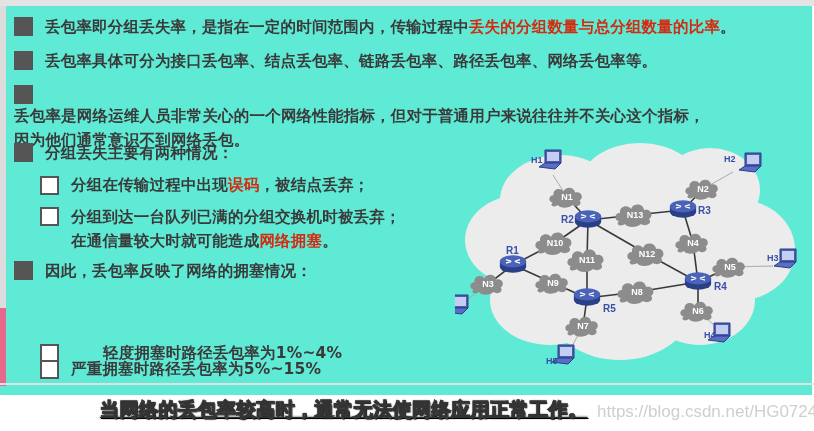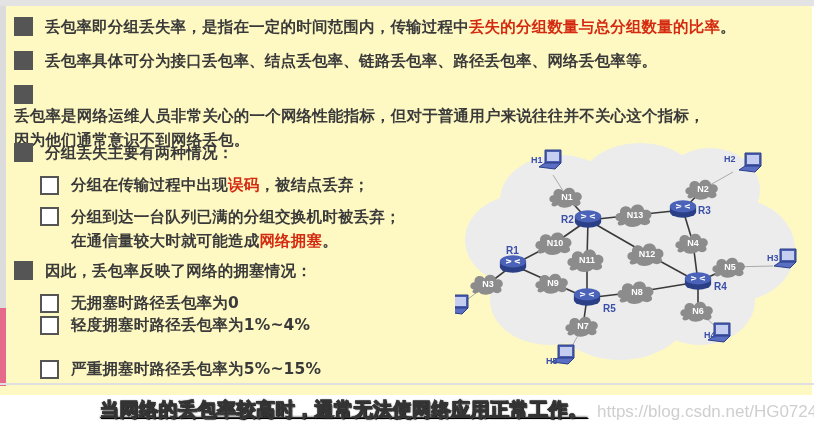--- a/index.html
+++ b/index.html
@@ -1,18 +1,18 @@
 <!DOCTYPE html>
 <html><head>
 <meta charset="utf-8">
 <style>
   html, body { margin:0; padding:0; }
   body { width:814px; height:431px; background:#ffffff; position:relative; overflow:hidden;
          font-family:"DejaVu Sans", sans-serif; }
-  .slide { position:absolute; left:0; top:0; width:812px; height:395px; background:#fef9c3; }
+  .slide { position:absolute; left:0; top:0; width:812px; height:395px; background:#5eead4; }
   .top-border { position:absolute; left:0; top:0; width:814px; height:6px; background:#e3e3e3; }
   .left-bar { position:absolute; left:0; top:6px; width:6px; height:380px; background:#dcdcdc; }
   .left-bar-accent { position:absolute; left:0; top:308px; width:6px; height:78px; background:#e4698a; }
   .bottom-border { position:absolute; left:0; top:383px; width:814px; height:2px; background:#e0e0e0; }
   .bullet-row { position:absolute; left:14px; display:flex; align-items:flex-start; }
   .sq { width:19px; height:19px; background:#555; margin-right:12px; flex-shrink:0; margin-top:1px; }
   .txt { font-size:15.5px; color:#3a3a3a; line-height:22px; font-weight:bold; letter-spacing:0.2px; }
   .red { color:#d42a10; }
   .sub-row { position:absolute; left:40px; display:flex; align-items:flex-start; }
   .cb { width:15px; height:15px; border:2px solid #555; margin-right:12px; flex-shrink:0; margin-top:2px; background:#fff; }
@@ -65,25 +65,21 @@
     <div class="txt" style="line-height:24px;">
       <div>分组到达一台队列已满的分组交换机时被丢弃；</div>
       <div><span>在通信量较大时就可能造成</span><span class="red">网络拥塞</span><span>。</span></div>
     </div>
   </div>
 
   <div class="bullet-row" style="top:260px;">
     <div class="sq"></div>
     <div class="txt">因此，丢包率反映了网络的拥塞情况：</div>
   </div>
-  <div class="sub-row" style="top:292px;">
-    <div class="cb"></div>
-    <div class="txt">无拥塞时路径丢包率为0</div>
-  </div>
-  <div class="sub-row" style="top:314px;">
+  <div class="sub-row" style="top:342px;gap:32px;">
     <div class="cb"></div>
     <div class="txt">轻度拥塞时路径丢包率为1%~4%</div>
   </div>
   <div class="sub-row" style="top:358px;">
     <div class="cb"></div>
     <div class="txt">严重拥塞时路径丢包率为5%~15%</div>
   </div>
 
   <svg class="diagram" viewBox="455 140 359 245">
     <defs>

